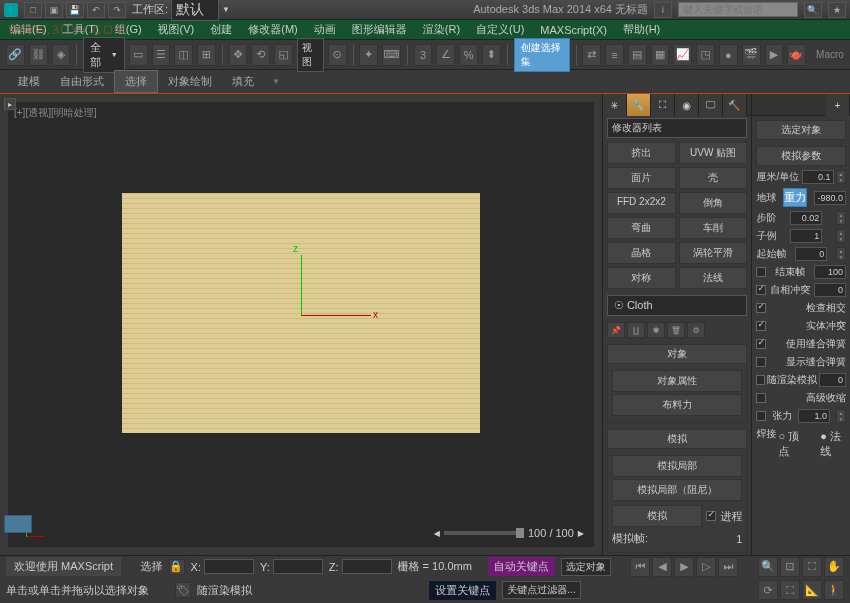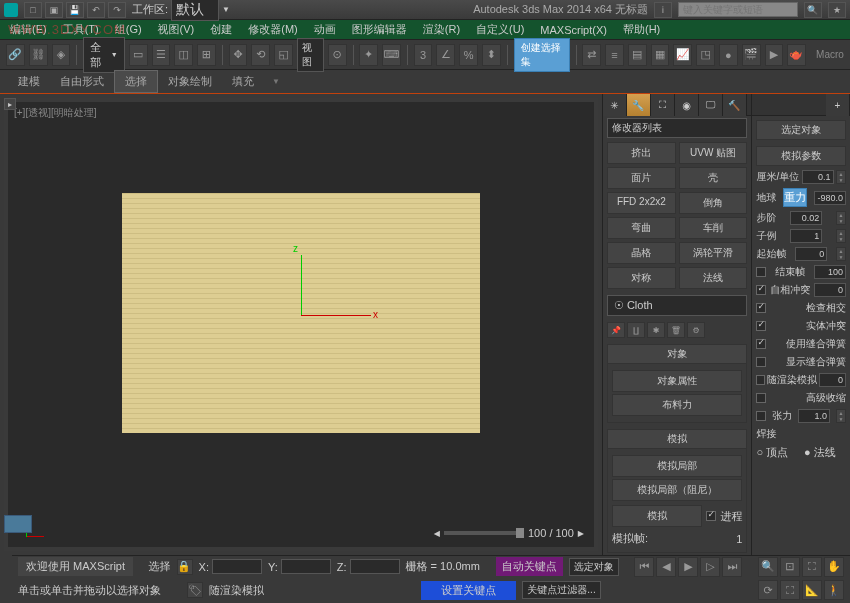--- a/index.html
+++ b/index.html
@@ -63,21 +63,21 @@
 .param-panel{width:98px;display:flex;flex-direction:column;overflow:hidden}
 .param-hdr{background:#444;border:1px solid #333;margin:4px 4px 2px 4px;padding:2px;text-align:center;font-size:10px}
 .param-row{display:flex;align-items:center;justify-content:space-between;margin:2px 4px;font-size:10px;gap:2px}
 .param-lbl{font-size:10px;color:#ccc;white-space:nowrap}
 .param-val{background:#2a2a2a;border:1px solid #555;padding:1px 2px;font-size:9px;width:32px;text-align:right}
 .param-spin{width:10px;height:14px;background:#444;border:1px solid #333;display:flex;flex-direction:column}
 .param-spin div{flex:1;font-size:5px;text-align:center;color:#888}
 .param-btn-active{background:#5a9fd4;border:1px solid #3a7fb4;padding:1px 0;font-size:11px;color:#fff}
 .watermark{position:absolute;top:22px;left:8px;color:rgba(200,60,60,0.55);font-size:13px;font-weight:normal;letter-spacing:1px}
 .watermark2{position:absolute;right:8px;bottom:32px;color:rgba(200,200,200,0.12);font-size:13px}
-.bottom-bar{position:absolute;left:12px;right:0;bottom:0;height:48px;background:#393939;border-top:1px solid #222;display:flex;flex-direction:column}
+.bottom-bar{position:absolute;left:0;right:0;bottom:0;height:48px;background:#393939;border-top:1px solid #222;display:flex;flex-direction:column}
 .bb-row1{height:22px;display:flex;align-items:center;padding:0 6px;gap:6px;font-size:10px}
 .bb-row2{height:26px;display:flex;align-items:center;padding:0 6px;gap:6px;font-size:10px}
 .bb-status{background:#444;padding:2px 8px;color:#ccc}
 .bb-coord{display:flex;align-items:center;gap:3px}
 .bb-coord input{background:#2a2a2a;border:1px solid #555;width:50px;padding:1px 3px;color:#ccc;font-size:10px}
 .bb-dd{background:#2a2a2a;border:1px solid #555;padding:1px 4px;font-size:10px}
 .bb-nav{display:flex;gap:2px;margin-left:auto}
 .bb-nav .ts-btn{width:20px;height:20px}
 .selector-thumb{position:absolute;left:4px;bottom:70px;width:28px;height:18px;background:#4a7a9a;border:1px solid #3a5a7a}
 .expand-btn{position:absolute;left:4px;top:98px;width:12px;height:12px;background:#444;border:1px solid #555;display:flex;align-items:center;justify-content:center;font-size:8px}
@@ -345,21 +345,21 @@
       </div>
     <div class="param-row">
         <span class="ro-chk"></span>
         <span class="param-lbl">张力</span>
         <span class="param-val">1.0</span>
         <div class="param-spin">
           <div>▲</div>
           <div>▼</div>
         </div>
       </div>
-    <div class="param-row" style="flex-direction:column;align-items:flex-start">
+    <div class="param-row" style="flex-direction:row;align-items:flex-start">
       <span class="param-lbl">焊接</span>
       <div style="display:flex;gap:16px;margin-top:2px">
         <span>○ <span>顶点</span></span>
         <span>● <span>法线</span></span>
       </div>
     </div>
   </div>
 </div>
 
 <div class="watermark2">查字典
@@ -396,21 +396,21 @@
       <div class="ts-btn">🔍</div>
       <div class="ts-btn">⊡</div>
       <div class="ts-btn">⛶</div>
       <div class="ts-btn">✋</div>
     </div>
   </div>
   <div class="bb-row2">
     <span>单击或单击并拖动以选择对象</span>
     <div class="ts-btn" style="width:16px;height:16px;margin-left:20px">🏷</div>
     <span>随渲染模拟</span>
-    <span style="margin-left:auto;background:#1d4ed8;padding:2px 20px">设置关键点</span>
+    <span style="margin-left:auto;background:#0f172a;padding:2px 6px">设置关键点</span>
     <span class="bb-dd">关键点过滤器...</span>
     <div class="bb-nav">
       <div class="ts-btn">⟳</div>
       <div class="ts-btn">⛶</div>
       <div class="ts-btn">📐</div>
       <div class="ts-btn">🚶</div>
     </div>
   </div>
 </div>
 

